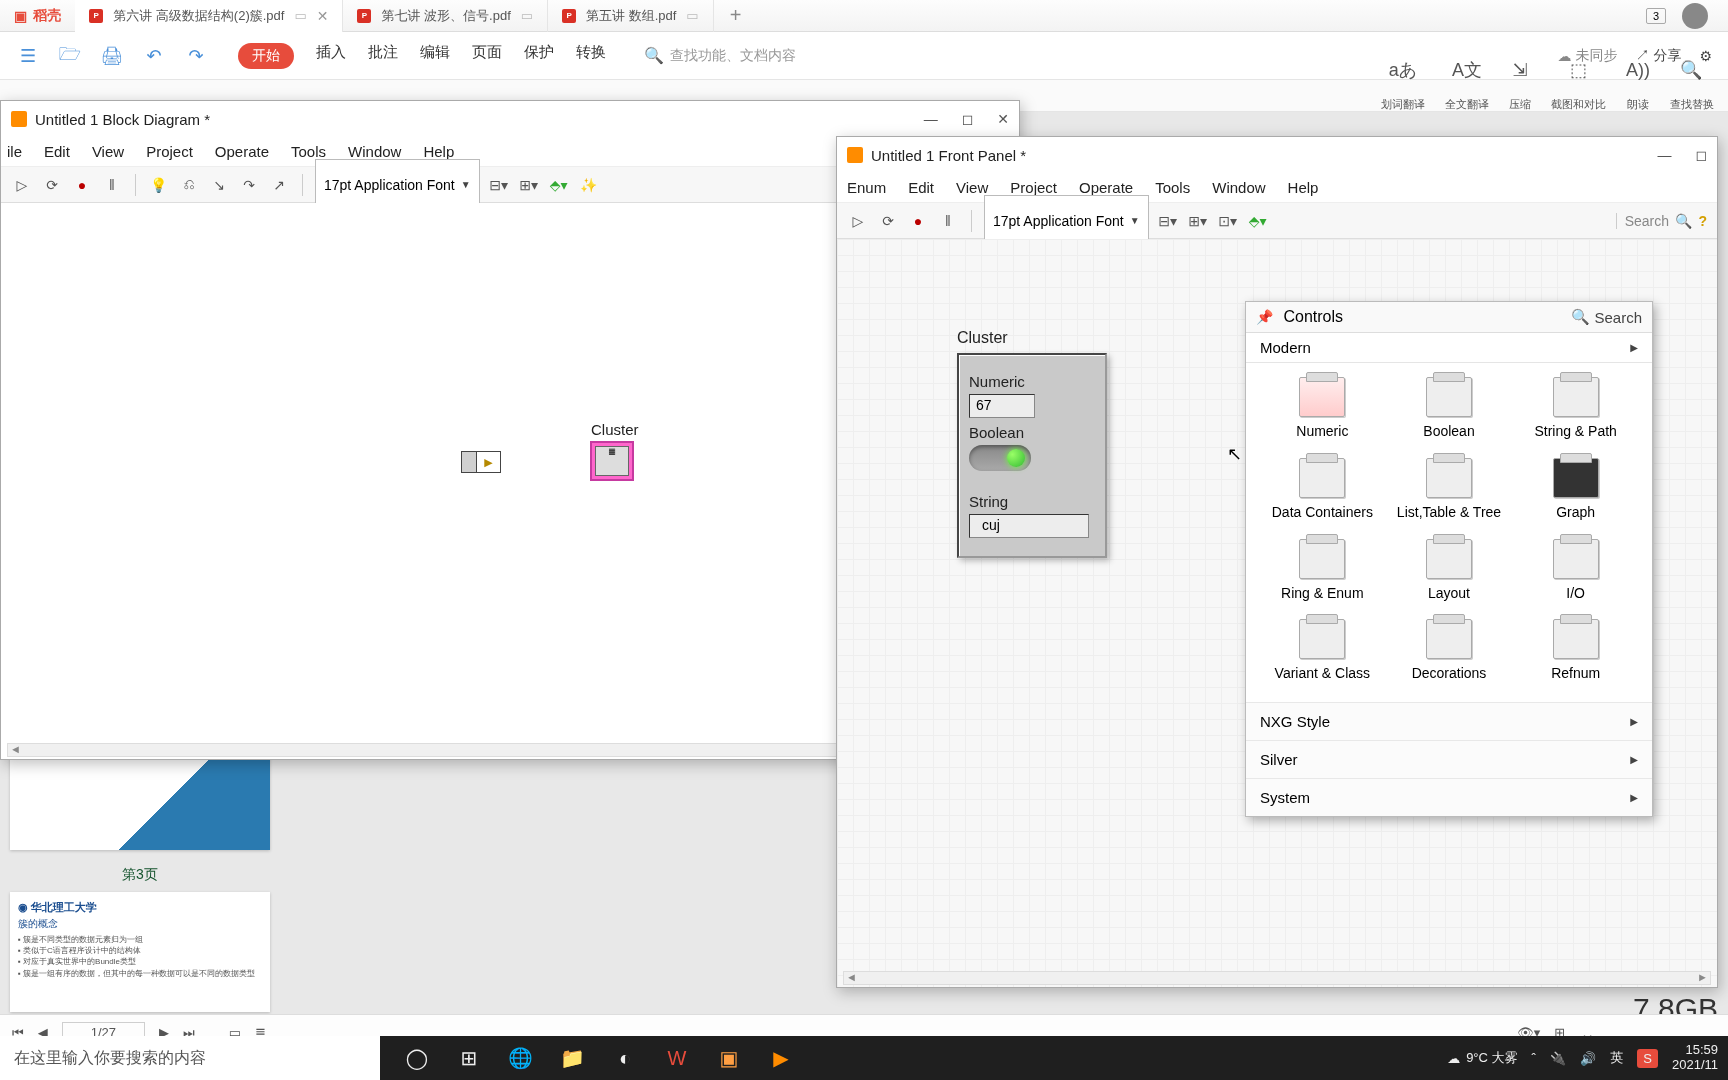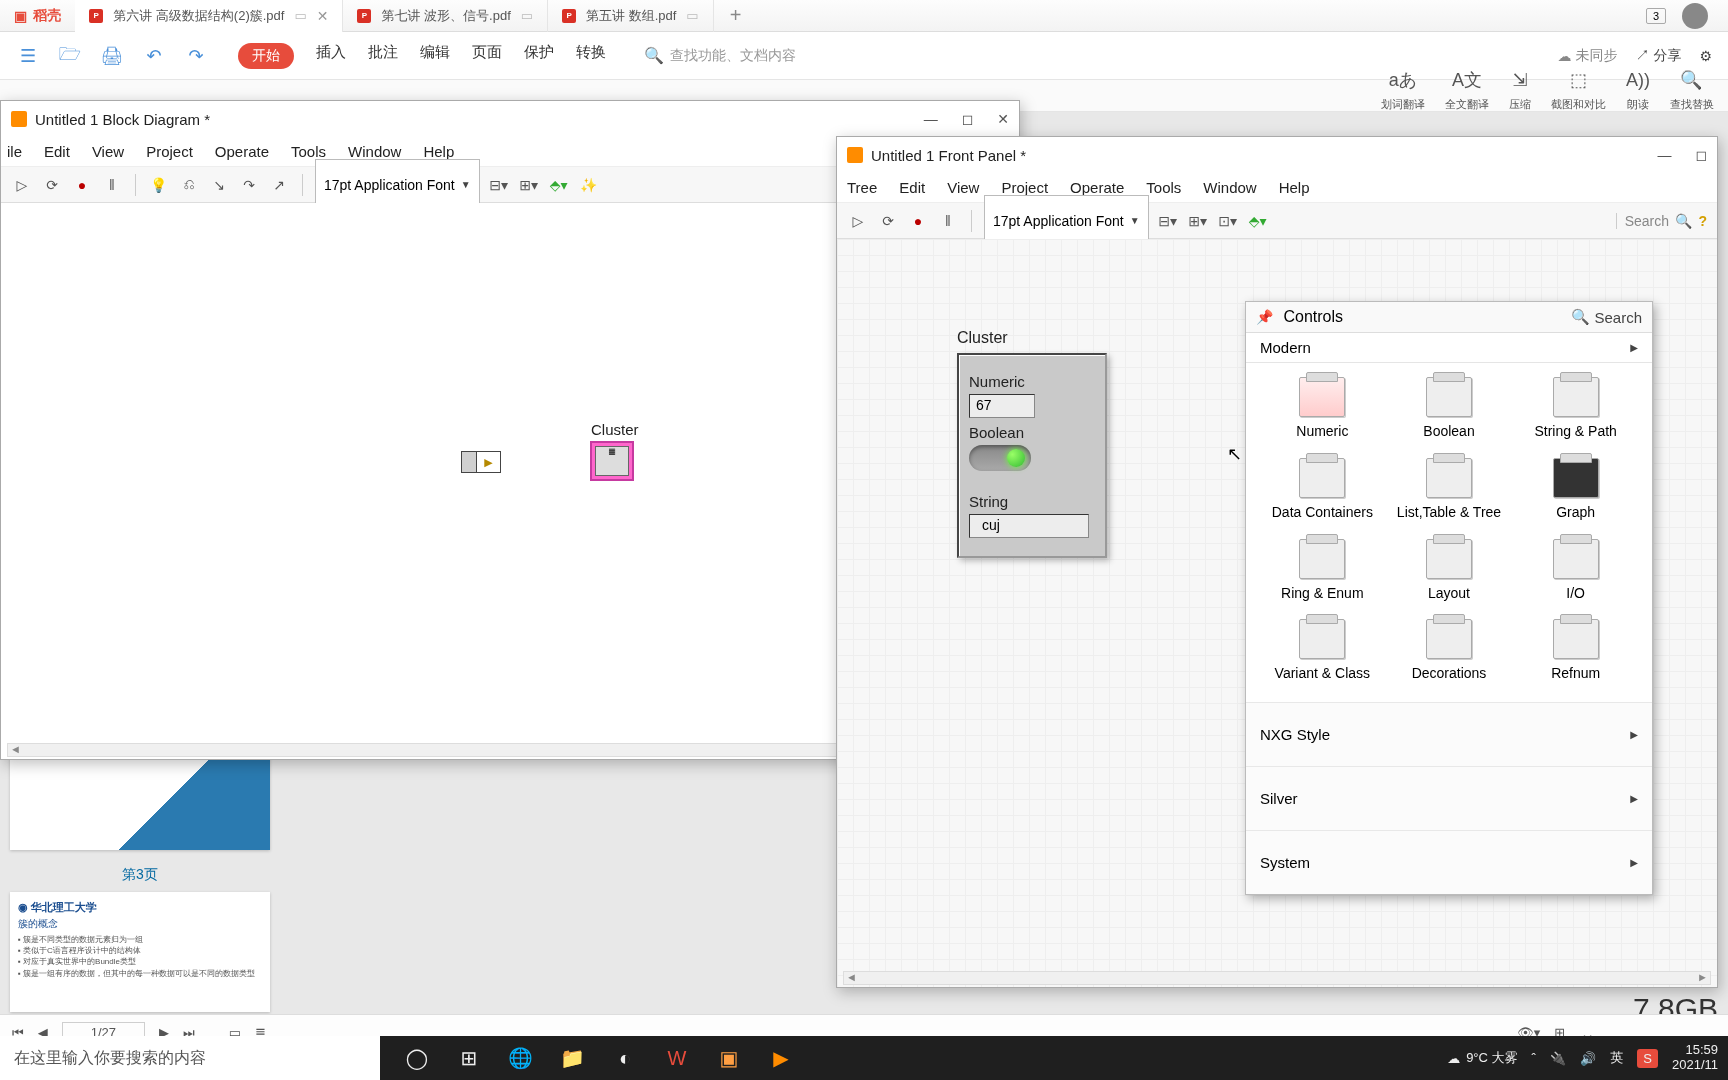--- a/index.html
+++ b/index.html
@@ -23,28 +23,28 @@
     .wps-ribbon .tabset { display:flex; gap:22px; margin-left:12px; font-size:15px; color:#333; }
     .wps-ribbon .tabset .start { background:#e74c3c; color:#fff; padding:4px 14px; border-radius:16px; font-size:14px; }
     .wps-search { display:flex; align-items:center; color:#999; font-size:14px; gap:6px; margin-left:20px; }
     .wps-search .mag { font-size:16px; }
     .wps-rb-right { margin-left:auto; display:flex; align-items:center; gap:18px; font-size:14px; color:#444; }
     .wps-rb-right .cloud { color:#888; display:flex; align-items:center; gap:4px;}
     
     
     .wps-toolrow { height:32px; background:#fafafa; position:relative; border-bottom:1px solid #e5e5e5; }
     .wps-toolrow .right-tools { position:absolute; right:14px; top:0; display:flex; gap:20px; height:32px; align-items:flex-end; font-size:11px; color:#555; }
-    .wps-toolrow .right-tools .tool { display:flex; flex-direction:column; align-items:center; gap:8px; }
+    .wps-toolrow .right-tools .tool { display:flex; flex-direction:column; align-items:center; gap:18px; }
     .wps-toolrow .right-tools .tool .glyph { font-size:18px; line-height:18px; }
     
     
     .doc-bg { position:absolute; left:0; right:0; top:112px; bottom:50px; background:#e8e8e8; }
     .doc-slide-thumbs { position:absolute; left:0; top:610px; width:280px; }
     .thumb { background:#fff; margin:8px 10px; box-shadow:0 1px 3px rgba(0,0,0,0.2); height:120px; position:relative; padding:8px; font-size:9px; overflow:hidden; }
-    .thumb-label { text-align:center; font-size:14px; color:#0369a1; margin-top:16px; }
+    .thumb-label { text-align:center; font-size:14px; color:#14532d; margin-top:16px; }
     .doc-watermark { position:absolute; right:40px; bottom:60px; font-size:72px; color:#7cb342; font-family: serif; }
     .doc-watermark-name { position:absolute; right:260px; bottom:150px; font-size:64px; color:#000000; font-family:"KaiTi",serif; }
     .doc-pager { position:absolute; left:0; right:0; bottom:30px; height:36px; background:#fdfdfd; border-top:1px solid #ddd; display:flex; align-items:center; padding:0 12px; gap:14px; font-size:13px; color:#555; }
     .doc-pager .pg-input { border:1px solid #cfcfcf; padding:2px 28px; font-size:13px; }
     .doc-pager .spacer { flex:1; }
     .doc-pager .chev-down { font-size:20px; color:#888; margin-left:auto; margin-right:120px;}
     
     
     .lv-window { position:absolute; background:#fff; border:1px solid #aaa; box-shadow:2px 4px 14px rgba(0,0,0,0.25); display:flex; flex-direction:column; }
     .lv-block { left:0; top:100px; width:1020px; height:660px; }
@@ -88,21 +88,21 @@
     .pal-head { display:flex; align-items:center; padding:6px 10px; border-bottom:1px solid #ddd; gap:10px; }
     .pal-head .pin { font-size:14px; color:#666; }
     .pal-head .ttl { font-size:16px; }
     .pal-head .srch { margin-left:auto; display:flex; align-items:center; gap:4px; color:#444; }
     .pal-cat { padding:6px 14px; display:flex; justify-content:space-between; align-items:center; background:#f0f0f0; }
     .pal-cat.sel { background:#fff; border-bottom:1px solid #e5e5e5; }
     .pal-grid { display:grid; grid-template-columns:repeat(3,1fr); gap:18px 10px; padding:14px 18px 20px; background:#fff; }
     .pal-item { display:flex; flex-direction:column; align-items:center; gap:6px; font-size:14px; text-align:center; line-height:1.2; }
     .pal-ico { width:46px; height:40px; background:#eee; border:1px solid #aaa; border-radius:2px; position:relative; box-shadow:1px 1px 0 #ccc; }
     .pal-ico::before { content:""; position:absolute; left:6px; right:6px; top:-6px; height:8px; background:#ddd; border:1px solid #aaa; border-radius:2px 2px 0 0; }
-    .pal-sub { padding:23px 14px; display:flex; justify-content:space-between; align-items:center; border-top:1px solid #e8e8e8; background:#fbfbfb;gap:48px; }
+    .pal-sub { padding:10px 14px; display:flex; justify-content:space-between; align-items:center; border-top:1px solid #e8e8e8; background:#fbfbfb;gap:48px; }
     
     
     .taskbar { position:absolute; left:0; right:0; bottom:0; height:44px; background:#1f1f1f; display:flex; align-items:center; color:#eee; }
     .taskbar .search-box { width:380px; height:44px; background:#fff; display:flex; align-items:center; padding:0 14px; font-size:16px; color:#555; }
     .taskbar .tb-icons { display:flex; align-items:center; gap:6px; margin-left:14px; }
     .taskbar .tb-icons .tico { width:46px; height:44px; display:flex; align-items:center; justify-content:center; font-size:20px; }
     .taskbar .tray { margin-left:auto; display:flex; align-items:center; gap:14px; padding-right:10px; font-size:13px; }
     .taskbar .weather { display:flex; align-items:center; gap:6px; }
     .taskbar .clock { text-align:right; line-height:1.15; font-size:13px; }
     
@@ -296,21 +296,21 @@
 <div class="lv-window lv-front">
   <div class="lv-titlebar">
     <div class="lv-ico"></div>
     <span>Untitled 1 Front Panel *</span>
     <div class="win-btns">
       <span>—</span>
       <span>◻</span>
     </div>
   </div>
   <div class="lv-menubar">
-    <span>Tree</span>
+    <span>Enum</span>
     <span>Edit</span>
     <span>View</span>
     <span>Project</span>
     <span>Operate</span>
     <span>Tools</span>
     <span>Window</span>
     <span>Help</span>
   </div>
   <div class="lv-toolbar">
     <span class="tb-btn">▷</span>

